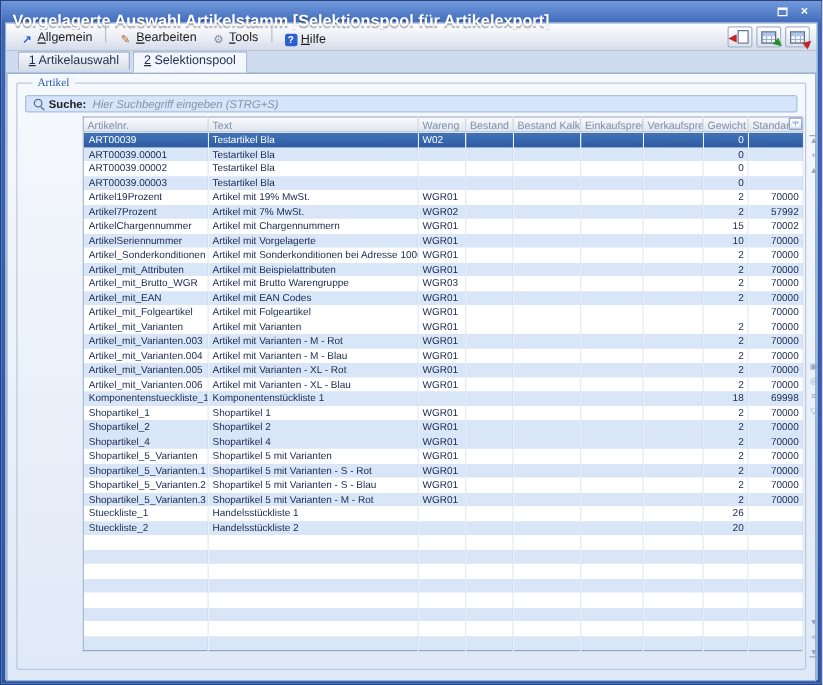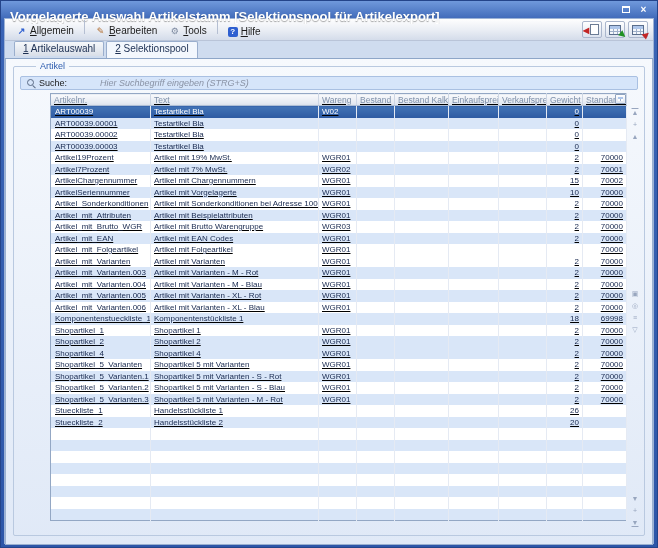--- a/index.html
+++ b/index.html
@@ -57,36 +57,36 @@
     border-radius:2px 2px 0 0; }
   .tab .tab-label{ display:inline-block; }
   .tab .tab-label::first-letter{ text-decoration:underline; }
   .tab.active{ background:#f3f7fd; margin-bottom:-1px; padding-bottom:4px; position:relative; }
 
   
   .tabpage{ height:486px; background:linear-gradient(180deg,#f6f9fd,#e0e9f7);
     border:1px solid #9ab0d0; border-top:none; padding:7px 7px 4px; position:relative; }
 
   .groupbox{ position:relative; height:470px; border:1px solid #b9c9e0; border-radius:2px; padding:9px 6px 4px; }
-  .groupbox-label{ position:absolute; top:-6px; left:22px; background:#f4f8fd; padding:0 4px;
-    font-size:9px; color:#2d5cae; }
+  .groupbox-label{ position:absolute; top:-6px; left:12px; background:#f4f8fd; padding:0 4px;
+    font-size:9px; color:#2d5cae;font-family:Liberation Serif, serif; }
 
   
   .searchbar{ height:14px; display:flex; align-items:center; background:#d6e5fa;
     border:1px solid #a9c0e2; border-radius:2px; margin-bottom:3px; padding:0 4px; }
   .mag{ position:relative; display:inline-block; width:7px; height:7px; border:1px solid #5c6c86; border-radius:50%; margin:0 5px 1px 2px; flex:none;}
   .mag::after{ content:""; position:absolute; left:5px; top:5px; width:4px; height:1px; background:#5c6c86;
     transform:rotate(45deg); transform-origin:0 0; }
-  .search-label{ font-size:9px; font-weight:normal; color:#1a1a1a; margin-right:5px; }
+  .search-label{ font-size:9px; font-weight:bold; color:#1a1a1a; margin-right:5px; }
   .search-input{ flex:1; background:transparent; border:none; outline:none; font-size:9px; color:#333;
-    font-family:"Liberation Sans",sans-serif;margin-left:28px; }
+    font-family:"Liberation Sans",sans-serif; }
   .search-input::placeholder{ font-style:italic; color:#8a93a5; }
 
   
-  .gridwrap{ position:relative; height:444px; overflow:hidden; margin-left:30px; width:592px;text-decoration:underline; }
+  .gridwrap{ position:relative; height:444px; overflow:hidden; margin-left:46px; width:592px; }
   table.grid{ border-collapse:collapse; table-layout:fixed; width:576px; background:#fff;
     border:1px solid #93a7c4; }
   .grid thead th{ height:12px; background:linear-gradient(#f9fafc,#e4e9f1 80%,#d9e0ea);
     font-size:8.5px; font-weight:normal; color:#7e90aa; text-align:left; padding:0 3px;
     border-right:1px solid #cdd6e4; border-bottom:1px solid #aebfd6; white-space:nowrap; overflow:hidden; }
   .grid td{ height:11.5px; line-height:11.5px; font-size:8px; color:#17284e; padding:0 3px;
     white-space:nowrap; overflow:hidden; border-right:1px solid rgba(150,173,208,.25); }
   .grid td.al-right{ text-align:right; }
   .grid tr.alt td{ background:#d9e6f8; }
   .grid tr.sel td{ background:linear-gradient(180deg,#4273b6,#2d5aa2); color:#fff; }
@@ -247,21 +247,21 @@
                 </tr>
                 <tr class="alt">
                   <td>Artikel7Prozent</td>
                   <td>Artikel mit 7% MwSt.</td>
                   <td>WGR02</td>
                   <td class="al-right"></td>
                   <td class="al-right"></td>
                   <td class="al-right"></td>
                   <td class="al-right"></td>
                   <td class="al-right">2</td>
-                  <td class="al-right">70001</td>
+                  <td class="al-right">57992</td>
                 </tr>
                 <tr>
                   <td>ArtikelChargennummer</td>
                   <td>Artikel mit Chargennummern</td>
                   <td>WGR01</td>
                   <td class="al-right"></td>
                   <td class="al-right"></td>
                   <td class="al-right"></td>
                   <td class="al-right"></td>
                   <td class="al-right">15</td>

